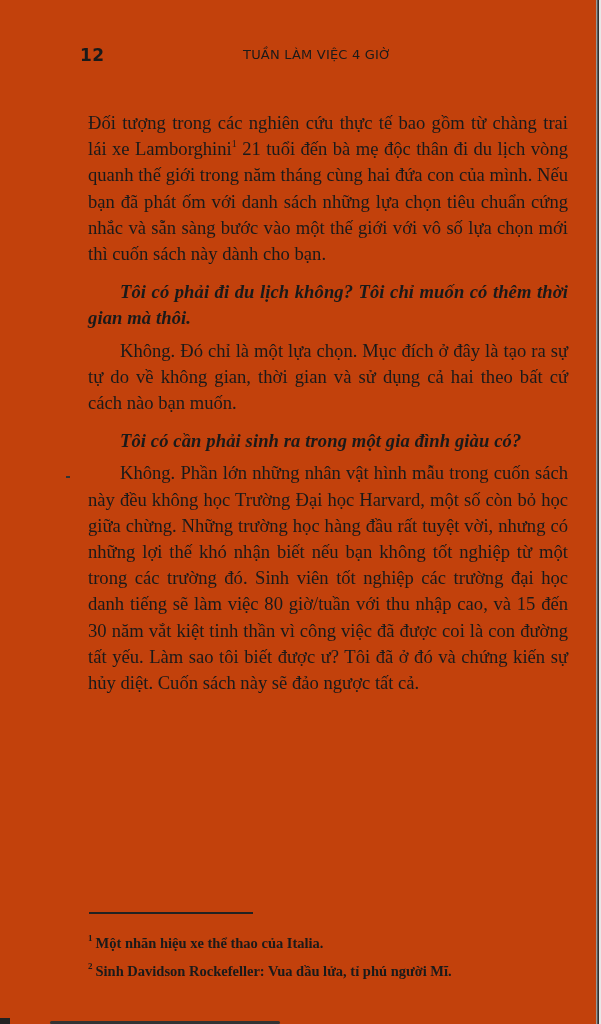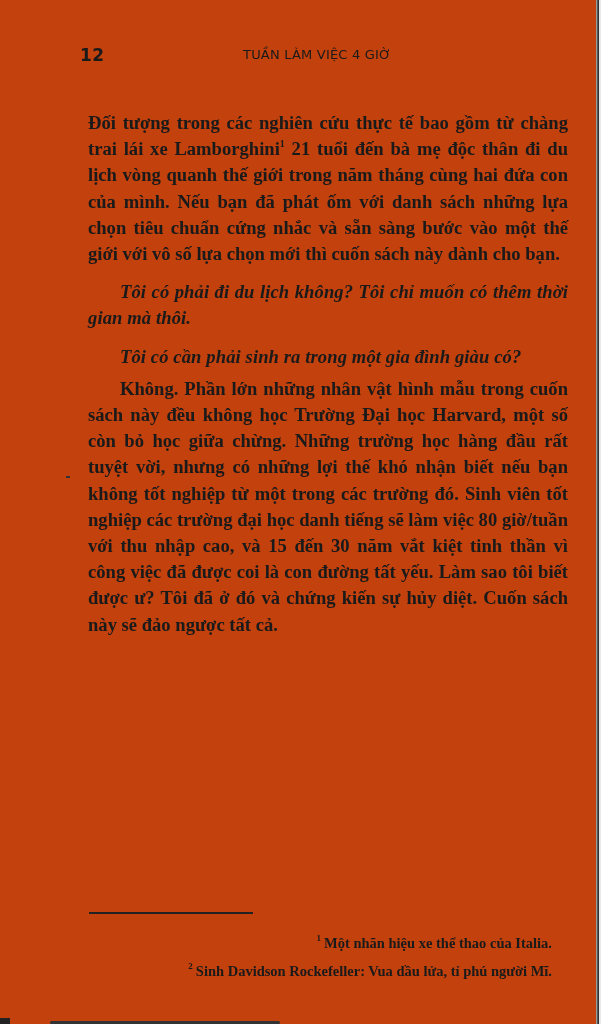--- a/index.html
+++ b/index.html
@@ -75,21 +75,20 @@
       left: 88px;
       top: 110px;
       width: 480px;
       font-size: 18.6px;
       line-height: 26.2px;
     }
     .para {
       margin: 0;
       text-align: justify;
       text-align-last: left;
-      font-weight: bold;
     }
     .para.indent { text-indent: 32px; }
     .question {
       margin: 10px 0 6px 0;
       font-weight: bold;
       font-style: italic;
       text-indent: 32px;
       text-align: justify;
       text-align-last: left;
       letter-spacing: 0.1px;
@@ -111,27 +110,26 @@
     .footnote-rule {
       position: absolute;
       left: 89px;
       top: 912px;
       width: 164px;
       height: 1.5px;
       background: #222;
     }
     .footnotes {
       position: absolute;
-      left: 72px;
+      left: 88px;
       top: 927px;
       width: 480px;
       font-size: 14.5px;
       line-height: 24px;
       font-weight: bold;
-      text-align: right;
     }
     .footnote { margin: 0; white-space: nowrap; }
     .footnote sup {
       font-size: 9px;
       position: relative;
       top: -1px;
       margin-right: 3px;
     }
   </style>
 </head>
@@ -141,20 +139,21 @@
 
   <div class="running-head">
     <span class="page-number">12</span>
     <span class="book-title">TUẦN LÀM VIỆC 4 GIỜ</span>
   </div>
 
   <div class="body">
     <p class="para"><span>Đối tượng trong các nghiên cứu thực tế bao gồm từ chàng trai lái xe Lamborghini</span><sup class="fn">1</sup><span> 21 tuổi đến bà mẹ độc thân đi du lịch vòng quanh thế giới trong năm tháng cùng hai đứa con của mình. Nếu bạn đã phát ốm với danh sách những lựa chọn tiêu chuẩn cứng nhắc và sẵn sàng bước vào một thế giới với vô số lựa chọn mới thì cuốn sách này dành cho bạn.</span></p>
 
     <p class="question" style="margin-top:12px">Tôi có phải đi du lịch không? Tôi chỉ muốn có thêm thời gian mà thôi.</p>
+    <p class="para indent">Không. Đó chỉ là một lựa chọn. Mục đích ở đây là tạo ra sự tự do về không gian, thời gian và sử dụng cả hai theo bất cứ cách nào bạn muốn.</p>
 
     <p class="question" style="margin-top:12px">Tôi có cần phải sinh ra trong một gia đình giàu có?</p>
 
     <p class="para indent">Không. Phần lớn những nhân vật hình mẫu trong cuốn sách này đều không học Trường Đại học Harvard, một số còn bỏ học giữa chừng. Những trường học hàng đầu rất tuyệt vời, nhưng có những lợi thế khó nhận biết nếu bạn không tốt nghiệp từ một trong các trường đó. Sinh viên tốt nghiệp các trường đại học danh tiếng sẽ làm việc 80 giờ/tuần với thu nhập cao, và 15 đến 30 năm vắt kiệt tinh thần vì công việc đã được coi là con đường tất yếu. Làm sao tôi biết được ư? Tôi đã ở đó và chứng kiến sự hủy diệt. Cuốn sách này sẽ đảo ngược tất cả.</p>
   </div>
 
   <div class="stray-mark"></div>
 
   <div class="footnote-rule"></div>
   <div class="footnotes">

